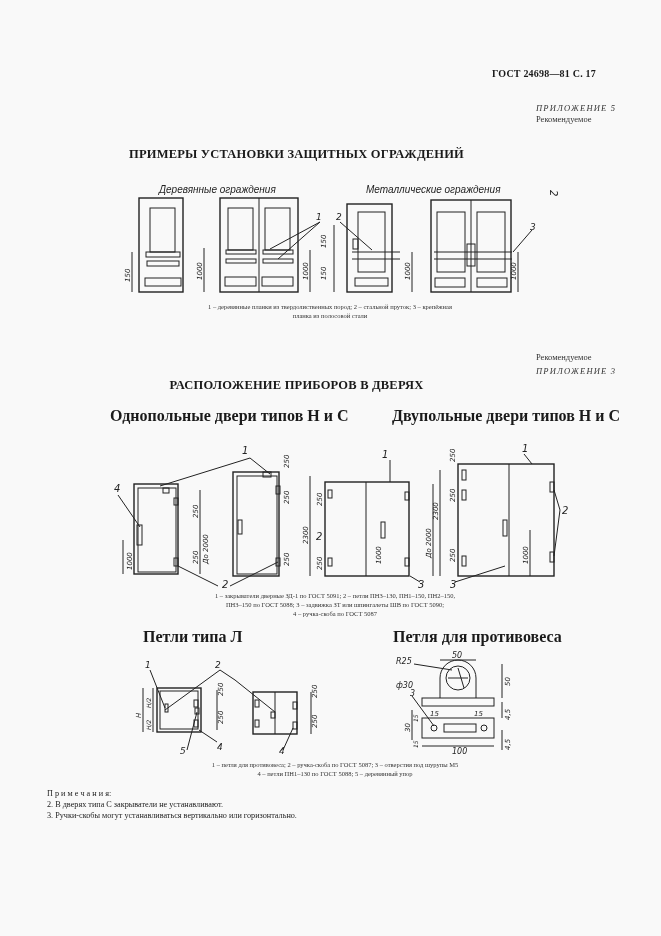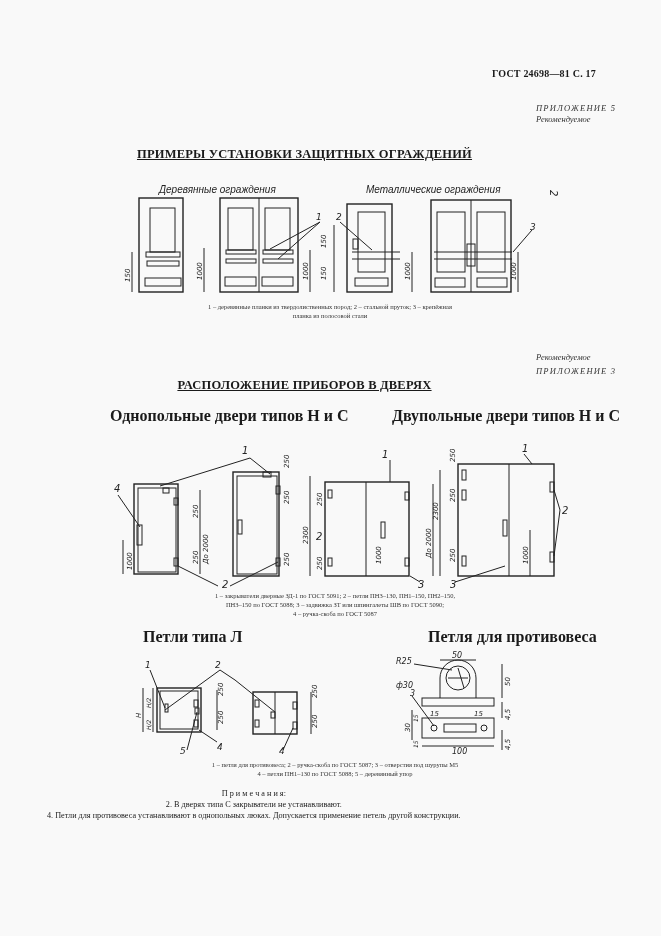--- a/index.html
+++ b/index.html
@@ -1,26 +1,26 @@
 <!DOCTYPE html>
 <html><head>
 <meta charset="utf-8">
 <style>
   html,body{margin:0;padding:0;}
   body{width:661px;height:936px;background:#f9f9f9;position:relative;overflow:hidden;font-family:"Liberation Serif",serif;color:#1a1a1a;}
   .abs{position:absolute;}
   .hdr{left:492px;top:68px;font-size:10px;font-weight:bold;letter-spacing:0.2px;}
   .app{font-style:italic;font-size:8.5px;letter-spacing:1.2px;color:#333;}
-  .app-sub{font-style:italic;font-size:8.5px;color:#333;}
-  .title{font-weight:bold;font-size:12.5px;text-align:center;width:577px;left:16px;letter-spacing:0.2px;text-decoration:underline;}
+  .app-sub{font-size:8.5px;color:#333;}
+  .title{font-weight:bold;font-size:12.5px;text-align:center;width:577px;left:8px;letter-spacing:0.2px;}
   .sub{font-weight:bold;font-size:16px;}
   .draw-lbl{font-family:Liberation Sans, sans-serif;font-style:italic;font-size:10px;color:#222;}
   .cap{font-size:6.5px;text-align:center;color:#333;line-height:9px;}
   .notes{left:47px;top:788px;font-size:8.2px;line-height:11.2px;color:#222;}
-  .notes div{white-space:nowrap;text-align:center;}
+  .notes div{white-space:nowrap;}
   svg{position:absolute;}
   svg text{font-family:"DejaVu Sans",sans-serif;font-style:italic;fill:#222;}
 </style>
 </head>
 <body>
 
 <div class="abs hdr">ГОСТ 24698—81 С. 17</div>
 
 <div class="abs app" style="left:536px;top:103px;">ПРИЛОЖЕНИЕ 5</div>
 <div class="abs app-sub" style="left:536px;top:114px;">Рекомендуемое</div>
@@ -183,21 +183,21 @@
   <text font-size="7" transform="translate(428 124) rotate(-90)">1000</text>
 </svg>
 
 <div class="abs cap" style="left:150px;top:591px;width:370px;">
   <div>1 – закрыватели дверные ЗД-1 по ГОСТ 5091; 2 – петли ПН3–130, ПН1–150, ПН2–150,</div>
   <div>ПН3–150 по ГОСТ 5088; 3 – задвижка ЗТ или шпингалеты ШВ по ГОСТ 5090;</div>
   <div>4 – ручка-скоба по ГОСТ 5087</div>
 </div>
 
 <div class="abs sub" style="left:143px;top:628px;">Петли типа Л</div>
-<div class="abs sub" style="left:393px;top:628px;margin-left:35px;">Петля для противовеса</div>
+<div class="abs sub" style="left:393px;top:628px;">Петля для противовеса</div>
 
 <svg style="left:125px;top:650px;" width="200" height="105" viewBox="0 0 200 105">
   <g stroke="#222" fill="none" stroke-width="1">
     <rect x="32" y="38" width="44" height="44" stroke-width="1.4"></rect>
     <rect x="35" y="41" width="38" height="38"></rect>
     <rect x="69" y="50" width="4" height="7"></rect>
     <rect x="69" y="70" width="4" height="7"></rect>
     <rect x="40" y="54" width="3" height="8"></rect>
     <rect x="70" y="58" width="4" height="6"></rect>
     <line x1="25" y1="20" x2="40" y2="58"></line>
@@ -269,14 +269,14 @@
 </svg>
 
 <div class="abs cap" style="left:150px;top:760px;width:370px;">
   <div>1 – петля для противовеса; 2 – ручка-скоба по ГОСТ 5087; 3 – отверстия под шурупы М5</div>
   <div>4 – петли ПН1–130 по ГОСТ 5088; 5 – деревянный упор</div>
 </div>
 
 <div class="abs notes">
   <div>П р и м е ч а н и я:</div>
   <div>2. В дверях типа С закрыватели не устанавливают.</div>
-  <div>4. Петли для противовеса устанавливают в однопольных люках. Допускается применение петель другой конструкции.</div>
+  <div>3. Ручки-скобы могут устанавливаться вертикально или горизонтально.</div>
 </div>
 
 </body></html>

